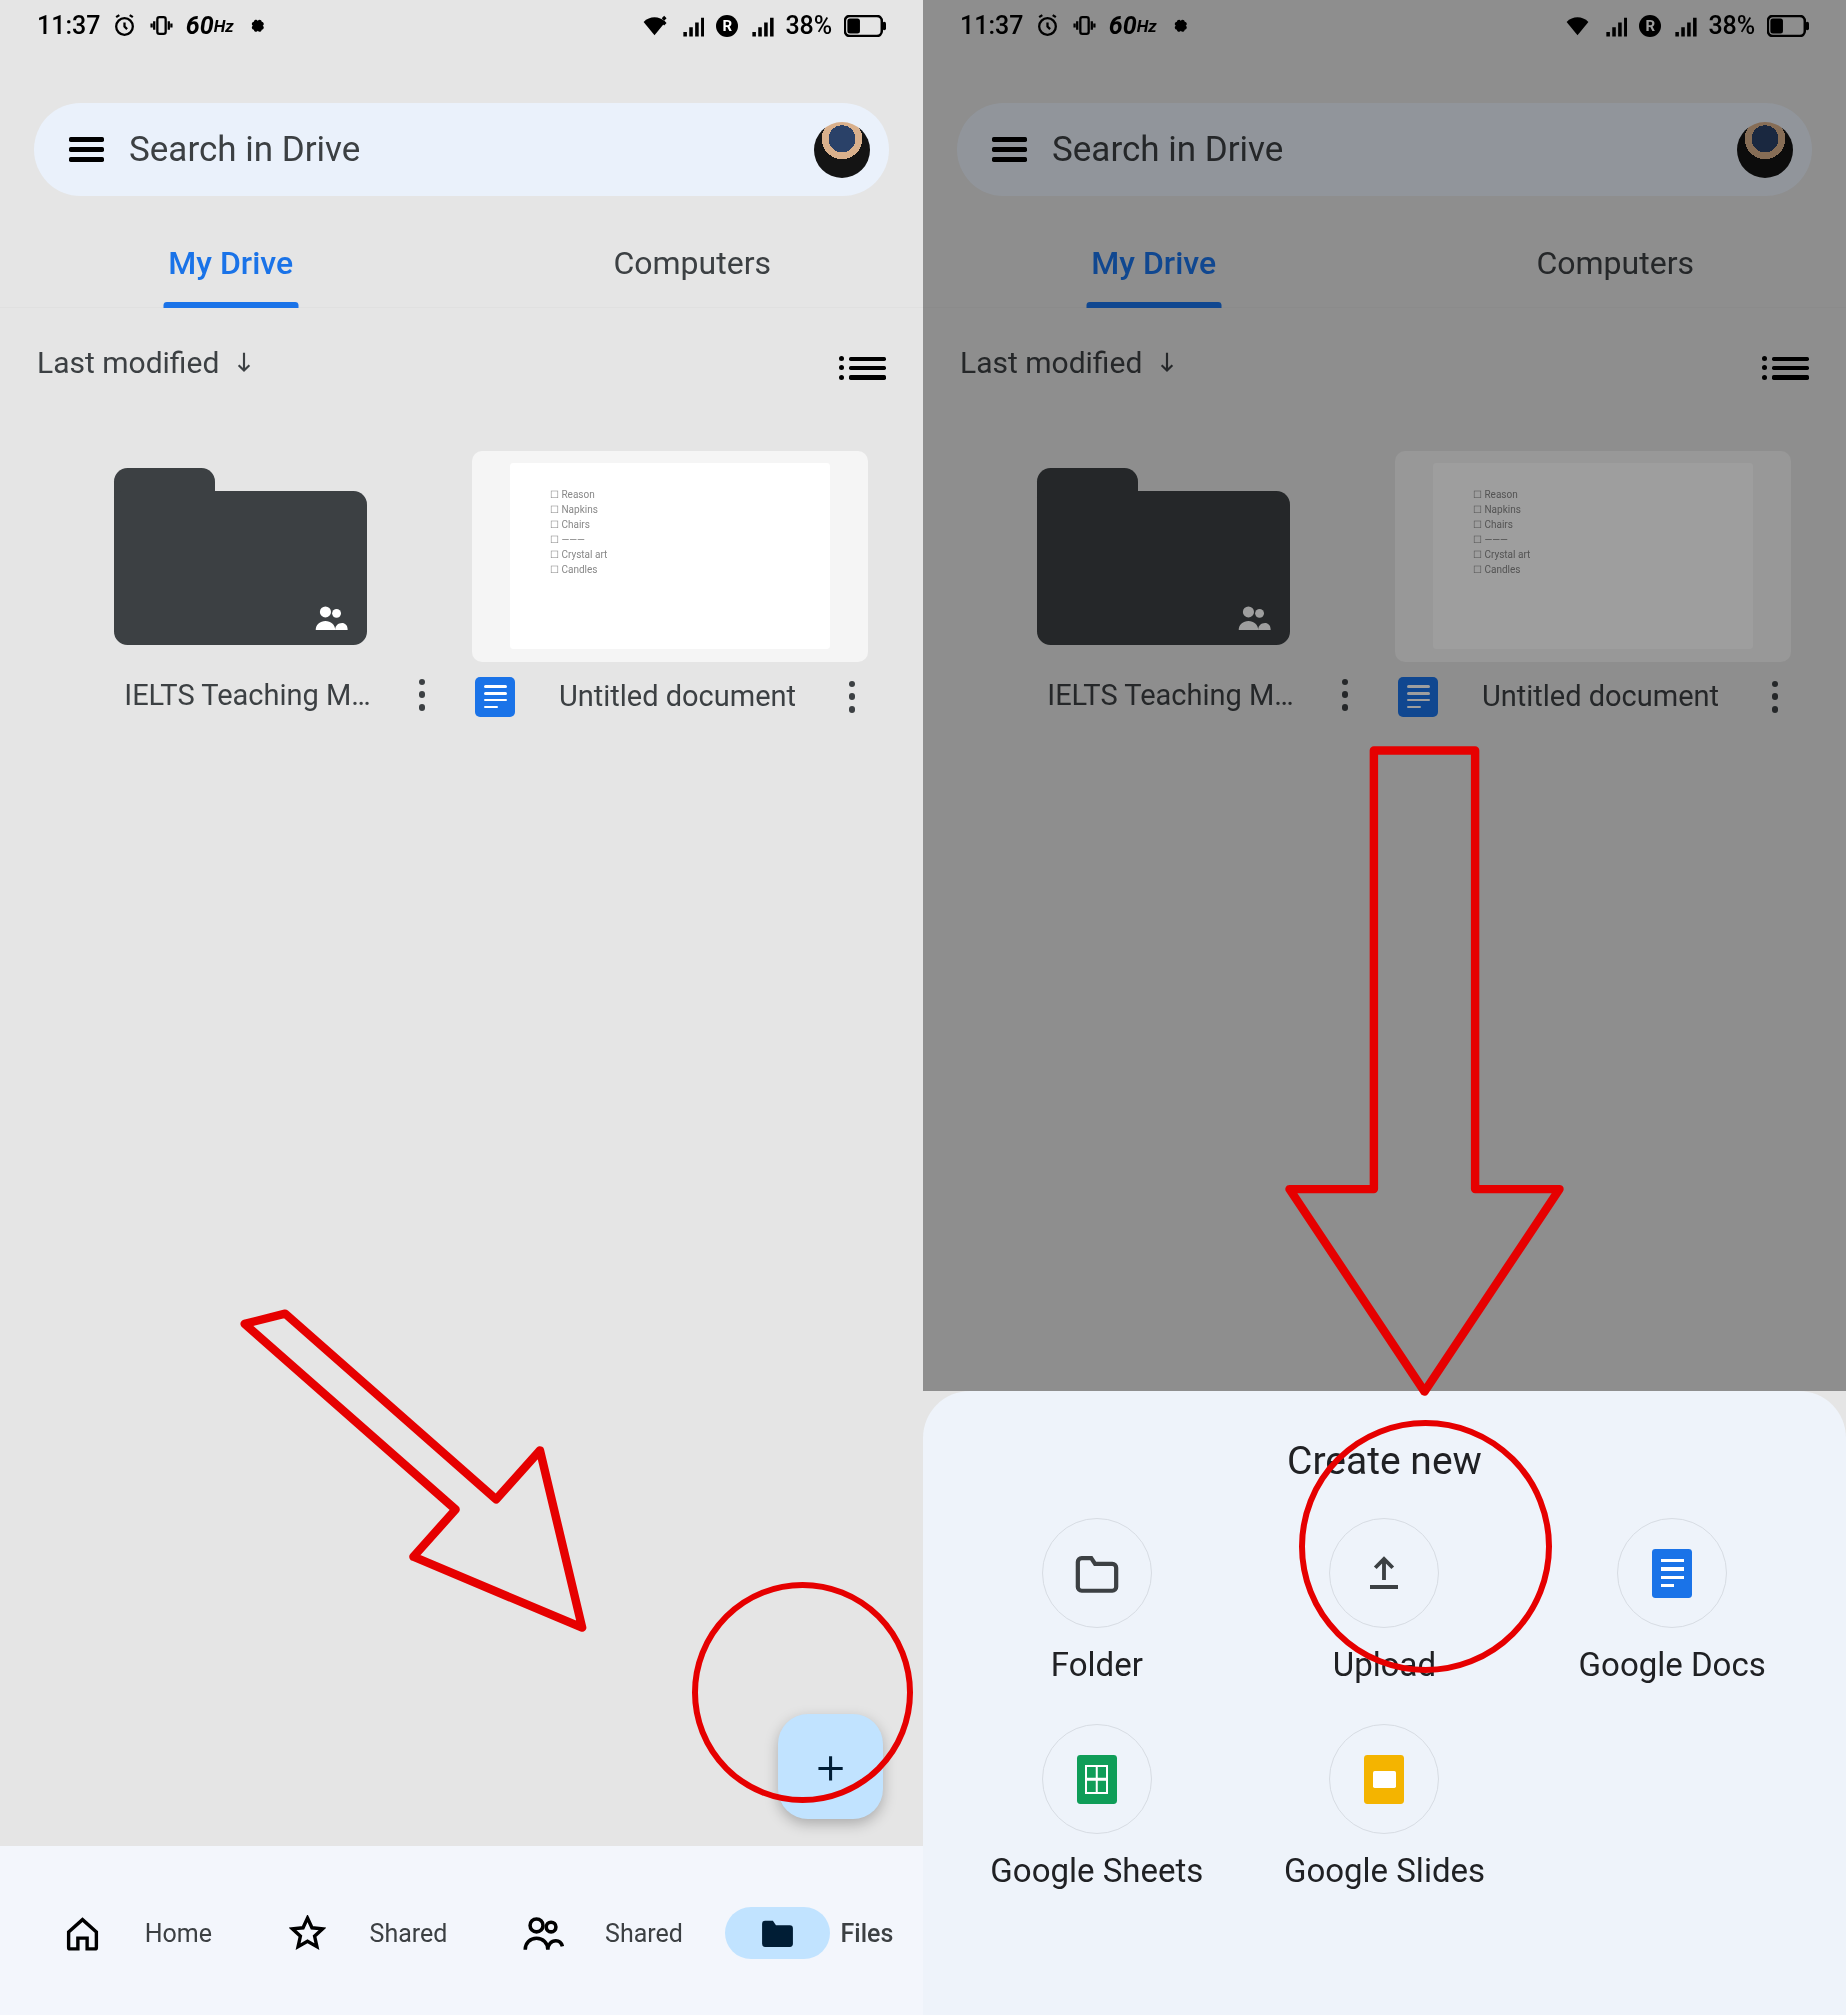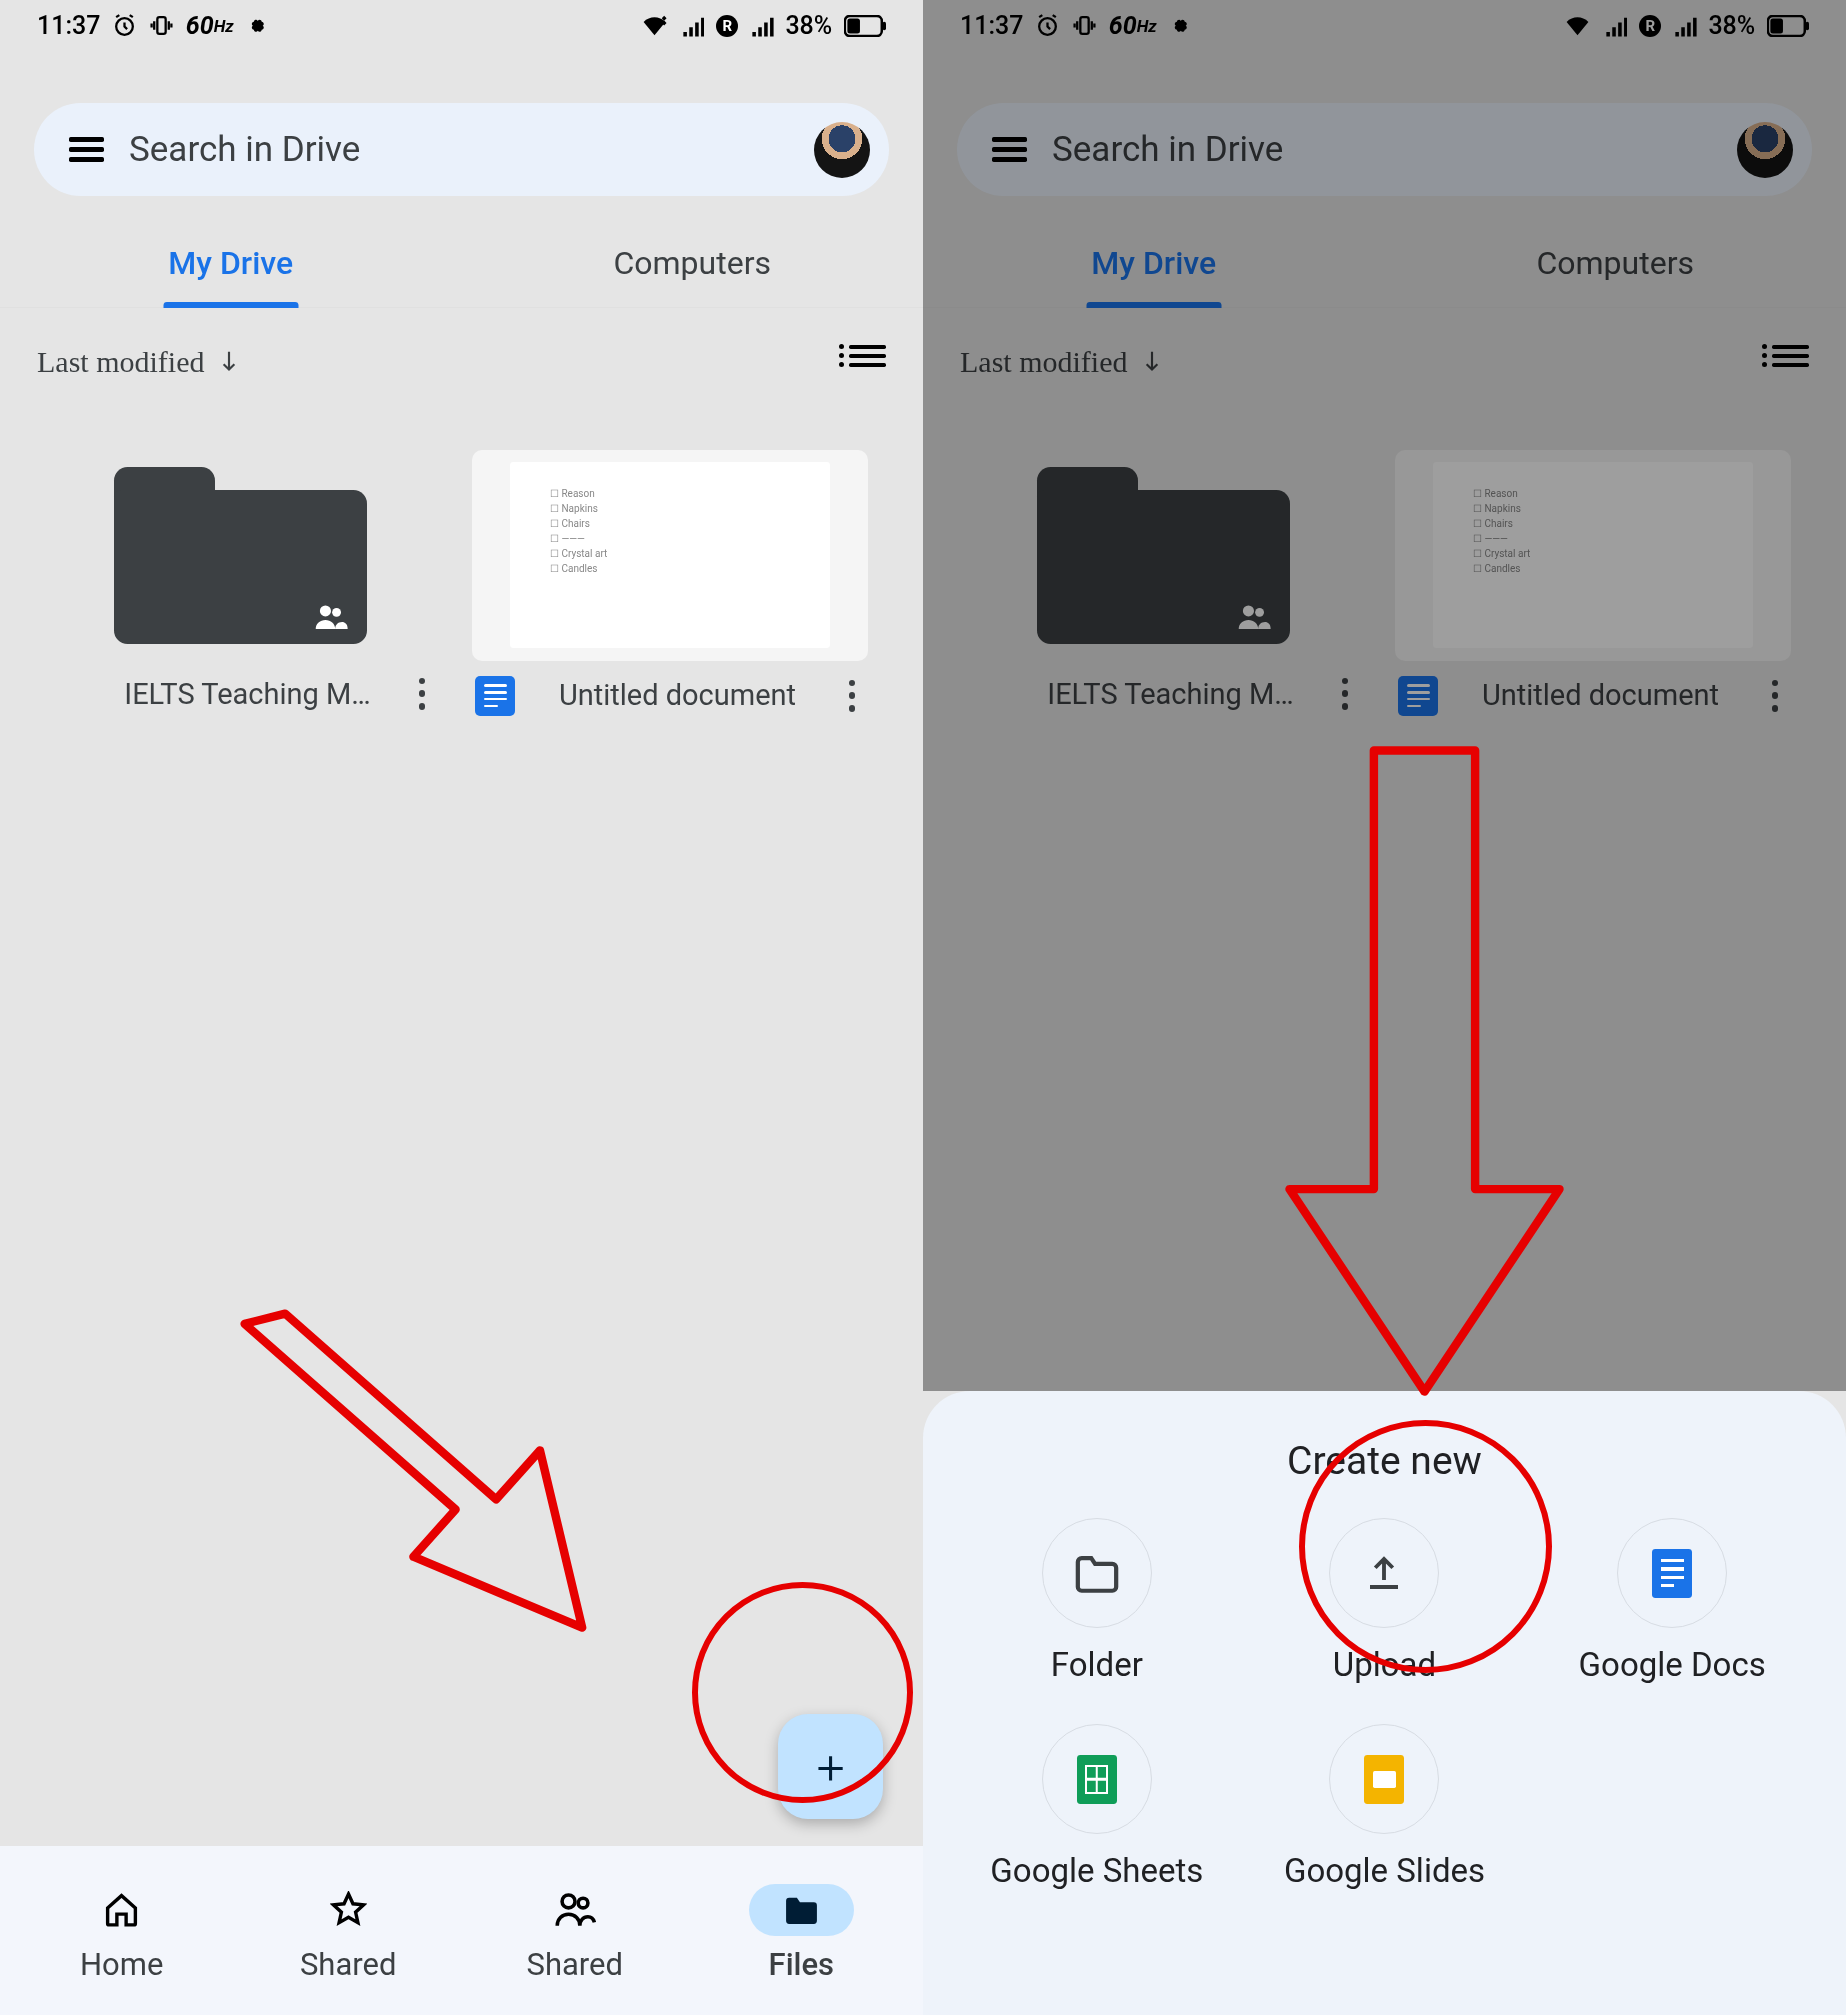--- a/index.html
+++ b/index.html
@@ -48,23 +48,22 @@
   .tabs { display: flex; border-bottom: 1.7px solid #e0e0e0; }
   .tab { flex: 1; text-align: center; padding: 29px 0 25px; font-size: 32px; color: #3c4043; position: relative; }
   .tab.active { color: #1a73e8; font-weight: 500; }
   .tab.active::after {
     content: ""; position: absolute; bottom: -1.7px; left: 50%; transform: translateX(-50%);
     width: 135px; height: 6.7px; background: #1a73e8; border-radius: 3.4px 3.4px 0 0;
   }
 
   
   .sort-bar {
-    display: flex; align-items: flex-start; justify-content: space-between;
+    display: flex; align-items: flex-end; justify-content: space-between;
     padding: 37px 37px 20px;
-    font-family: Liberation Serif, serif;
   }
   .sort-label { font-size: 30px; color: #3c4043; display: flex; align-items: center; gap: 13.5px; }
   .view-icon { display: flex; flex-direction: column; gap: 5px; }
   .view-icon div { width: 37px; height: 4.2px; background: #000; border-radius: 1.7px; position: relative; }
   .view-icon div::before { content:""; position:absolute; left:-10px; width:5px; height:5px; background:#000; border-radius:50%; top:-0.8px; }
 
   
   .grid { display: flex; gap: 34px; padding: 51px 42px; }
   .item { width: 396px; }
   .thumb { height: 211px; border-radius: 8.4px; display: flex; align-items: center; justify-content: center; }
@@ -106,21 +105,21 @@
     z-index: 30;
   }
   .fab .plus { font-size: 47px; color: #001d35; font-weight: 300; }
 
   
   .bottom-nav {
     position: absolute; left:0; right:0; bottom:0; height: 169px;
     background: #f3f6fc; display:flex; align-items:center; justify-content:space-around;
     padding: 20px 8.4px 15px;
   }
-  .nav-item { display:flex; flex-direction:column; align-items:center; gap:10px; font-size:31px; color:#3c4043; }
+  .nav-item { display:flex; flex-direction:row; align-items:center; gap:10px; font-size:25px; color:#3c4043; }
   .nav-item .icon-wrap { width: 105px; height: 52px; border-radius: 34px; display:flex; align-items:center; justify-content:center; }
   .nav-item.active .icon-wrap { background: #c1e3ff; }
   .nav-item.active { font-weight: 500; }
 
   
   .sheet {
     position: absolute; left:0; right:0; bottom:0; height: 624px;
     background: #eef3fa; border-radius: 47px 47px 0 0;
     z-index: 60; padding: 47px 30px 34px;
   }

